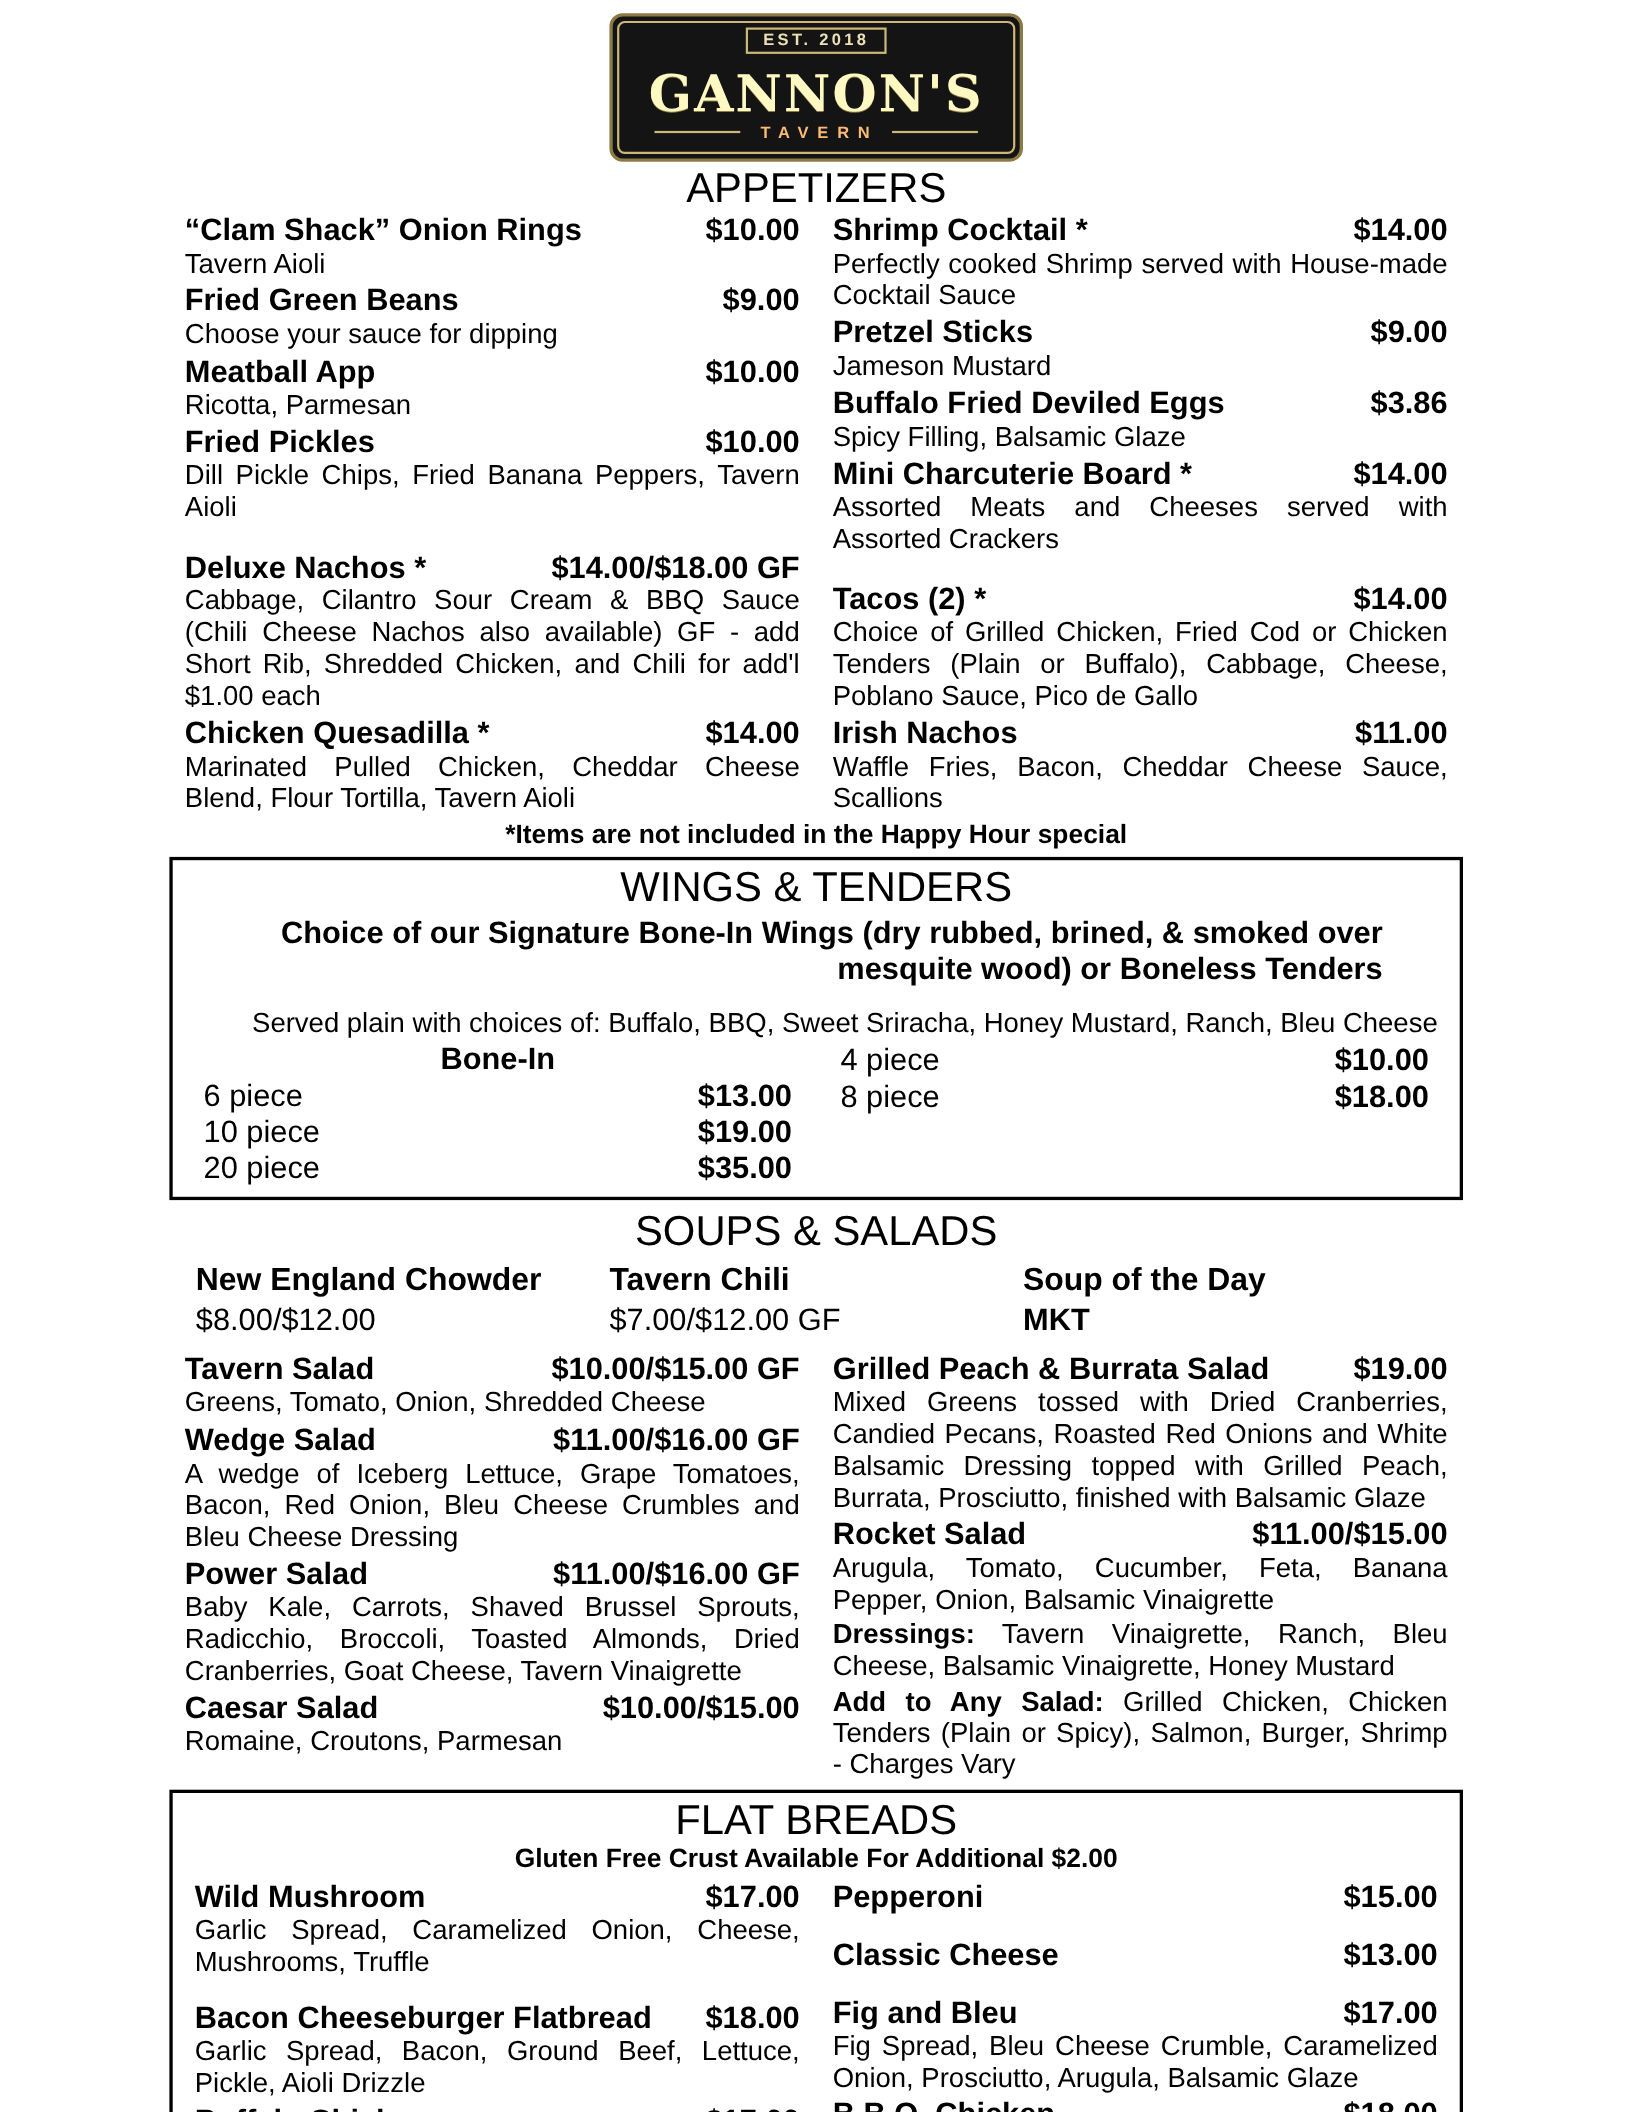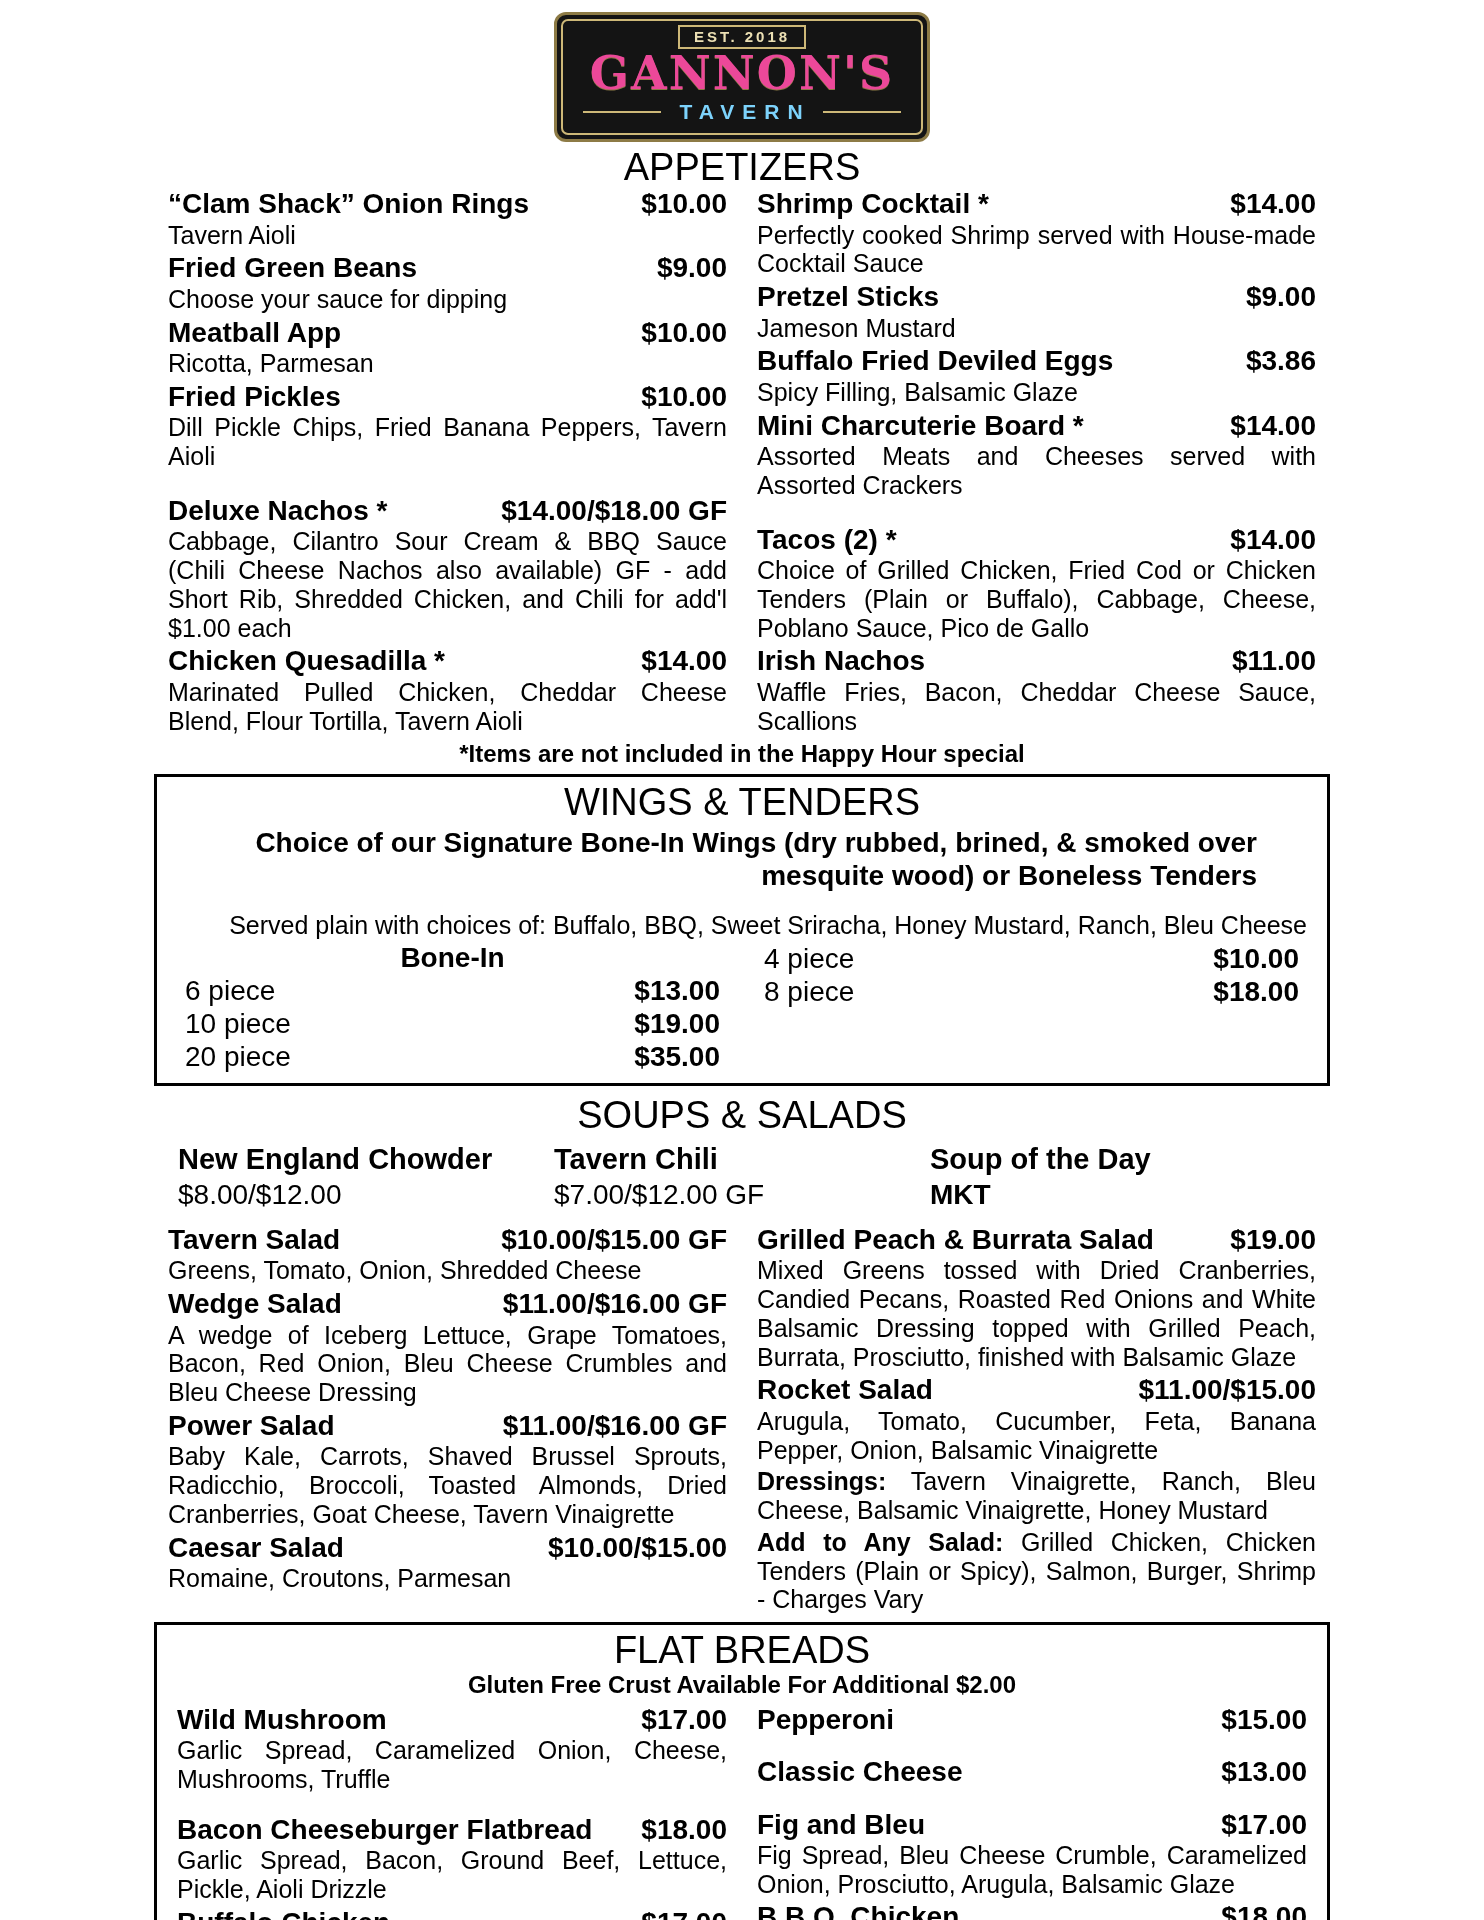--- a/index.html
+++ b/index.html
@@ -12,24 +12,24 @@
     width:1484px;height:1920px;overflow:hidden;background:#ffffff;color:var(--ink);
     font-family:"Liberation Sans","DejaVu Sans",sans-serif;
   }
   .page{width:100%;height:100%;padding:12px 168px 0;}
 
   
   .logo-row{display:flex;justify-content:center;margin-bottom:4px;}
   .logo{background:var(--logo-bg);border:3px solid #8d7b46;border-radius:12px;padding:4px;width:376px;}
   .logo-inner{border:2px solid var(--logo-gold);border-radius:7px;display:flex;flex-direction:column;align-items:center;padding:4px 8px 9px;}
   .logo-est{border:2px solid var(--logo-gold);color:#ece0b4;font-size:15px;font-weight:bold;letter-spacing:3px;padding:0 14px;line-height:20px;}
-  .logo-name{font-family:"DejaVu Serif",serif;font-size:46px;font-weight:bold;color:#ec4899;letter-spacing:2px;line-height:1.08;text-shadow:0 1px 0 #8d7b46;}
+  .logo-name{font-family:"DejaVu Serif",serif;font-size:46px;font-weight:bold;color:#fef9c3;letter-spacing:2px;line-height:1.08;text-shadow:0 1px 0 #8d7b46;margin-top:12px;}
   .logo-sub{display:flex;align-items:center;gap:12px;margin-top:1px;}
   .logo-sub .rule{width:78px;height:2px;background:var(--logo-gold);}
-  .logo-sub-text{color:#7dd3fc;font-size:21px;font-weight:bold;letter-spacing:8px;text-indent:6px;}
+  .logo-sub-text{color:#fdba74;font-size:15px;font-weight:bold;letter-spacing:8px;text-indent:6px;}
 
   
   .section-title{text-align:center;font-weight:normal;font-size:38px;line-height:1.12;}
   .cols{display:flex;gap:30px;}
   .col{flex:1 1 0;min-width:0;}
   .item{margin-bottom:3px;}
   .item-head{display:flex;justify-content:space-between;align-items:baseline;gap:10px;}
   .item-name,.item-price{font-size:28px;font-weight:bold;line-height:1.16;}
   .item-price{white-space:nowrap;}
   .item-desc{font-size:25px;line-height:1.15;text-align:justify;}

